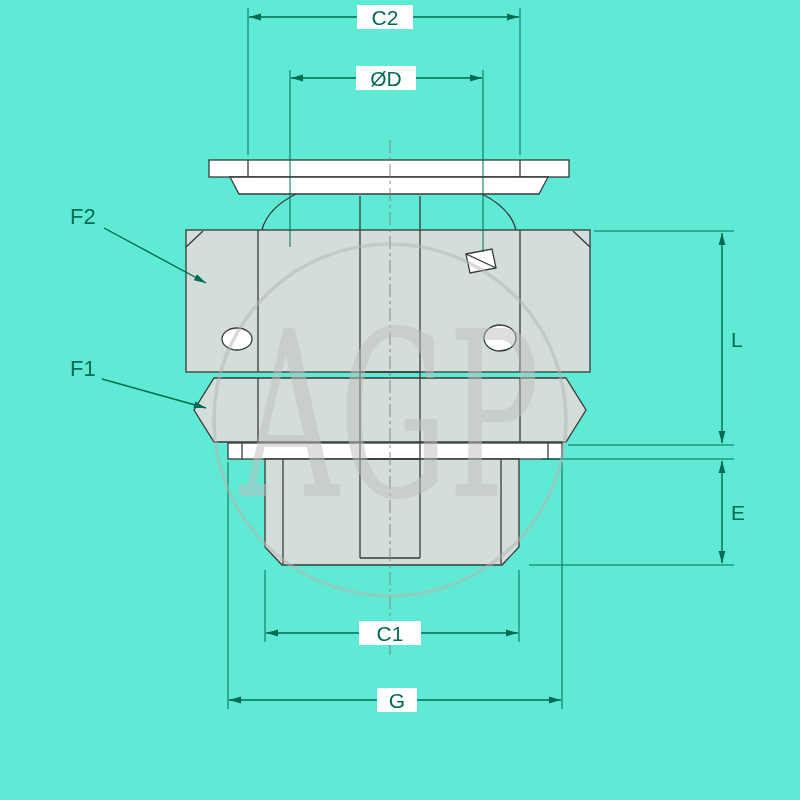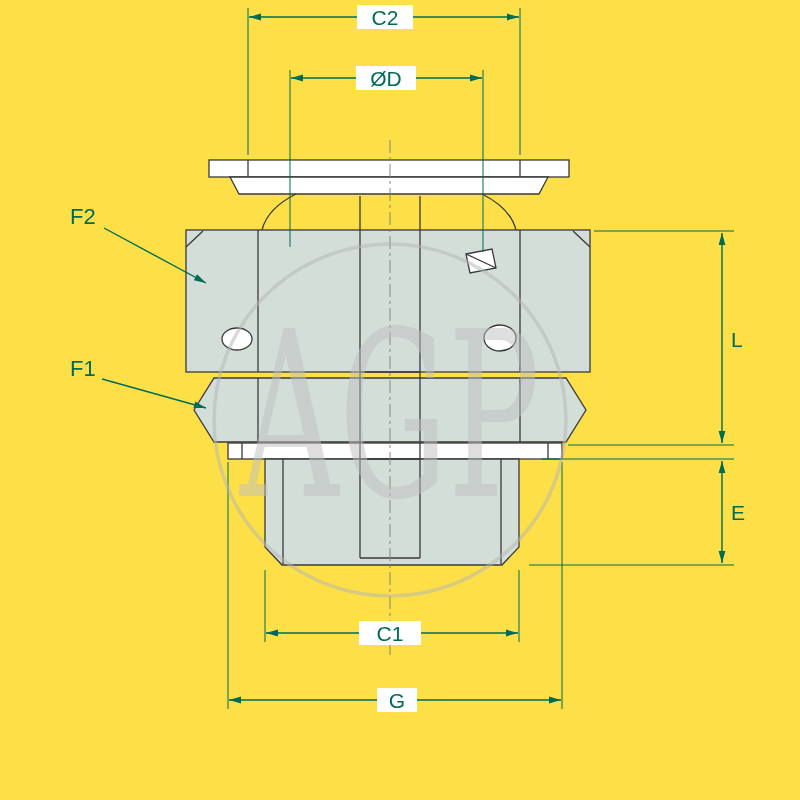--- a/index.html
+++ b/index.html
@@ -7,21 +7,21 @@
     padding: 0;
     background: #ffffff;
     width: 800px;
     height: 800px;
     font-family: "Liberation Sans", sans-serif;
   }
   #stage {
     width: 800px;
     height: 800px;
     position: relative;
-    background: #fde047;
+    background: #5eead4;
     overflow: hidden;
   }
   svg { display: block; }
 
   
   .draw { stroke: #3a3a3a; stroke-width: 1.3; fill: none; }
   .fill-body { fill: #d3ded8; }
   .fill-white { fill: #ffffff; }
 
   .centerline {

